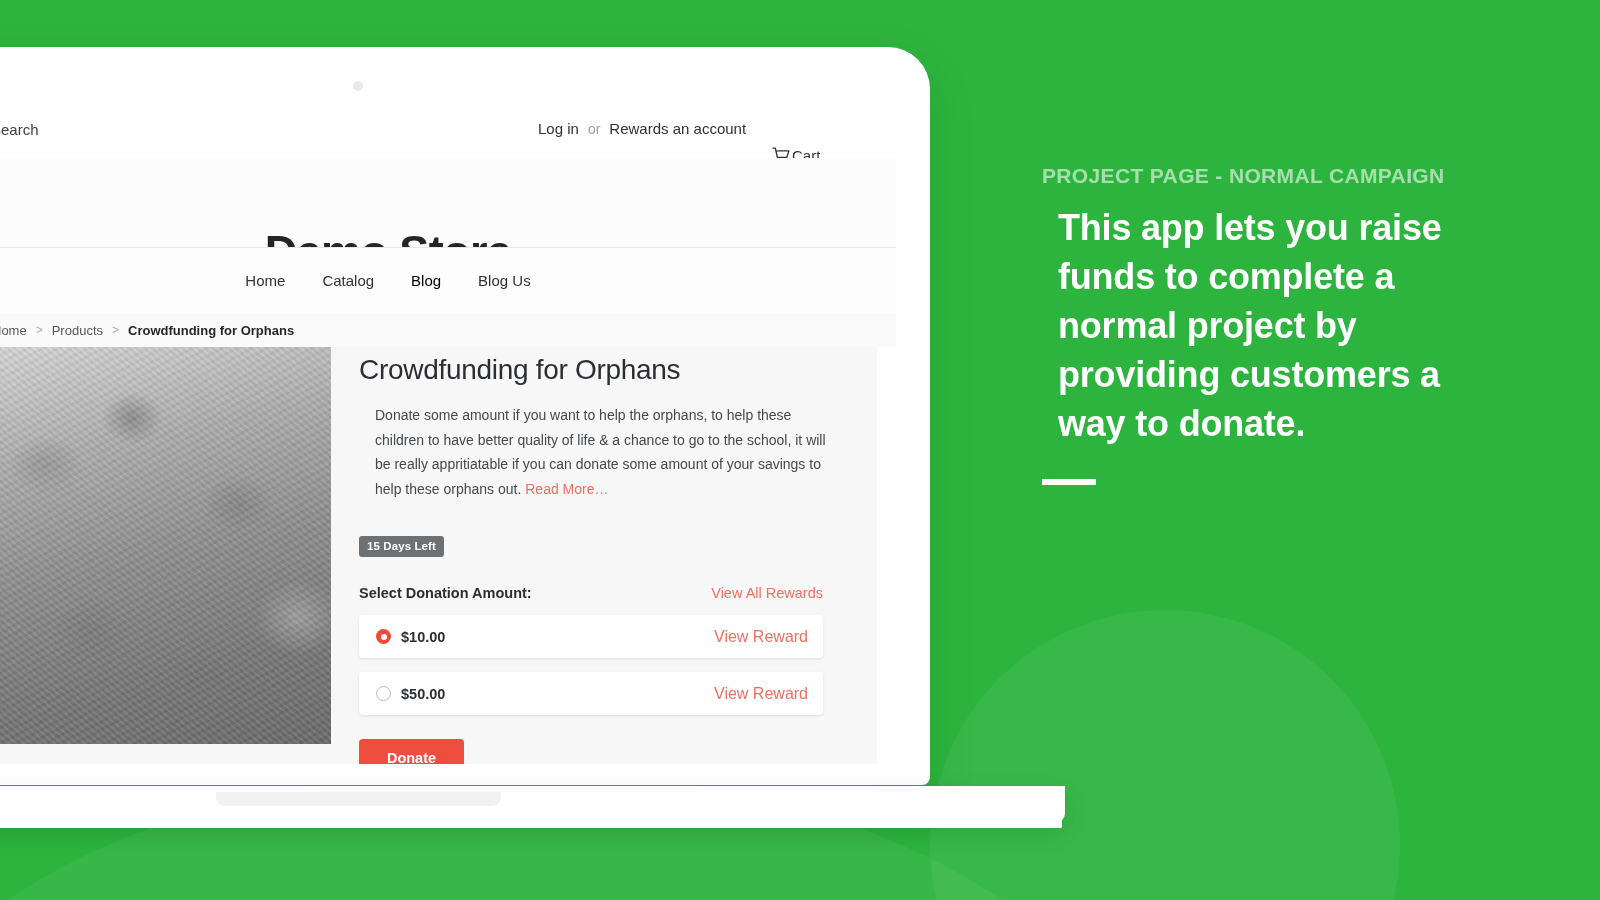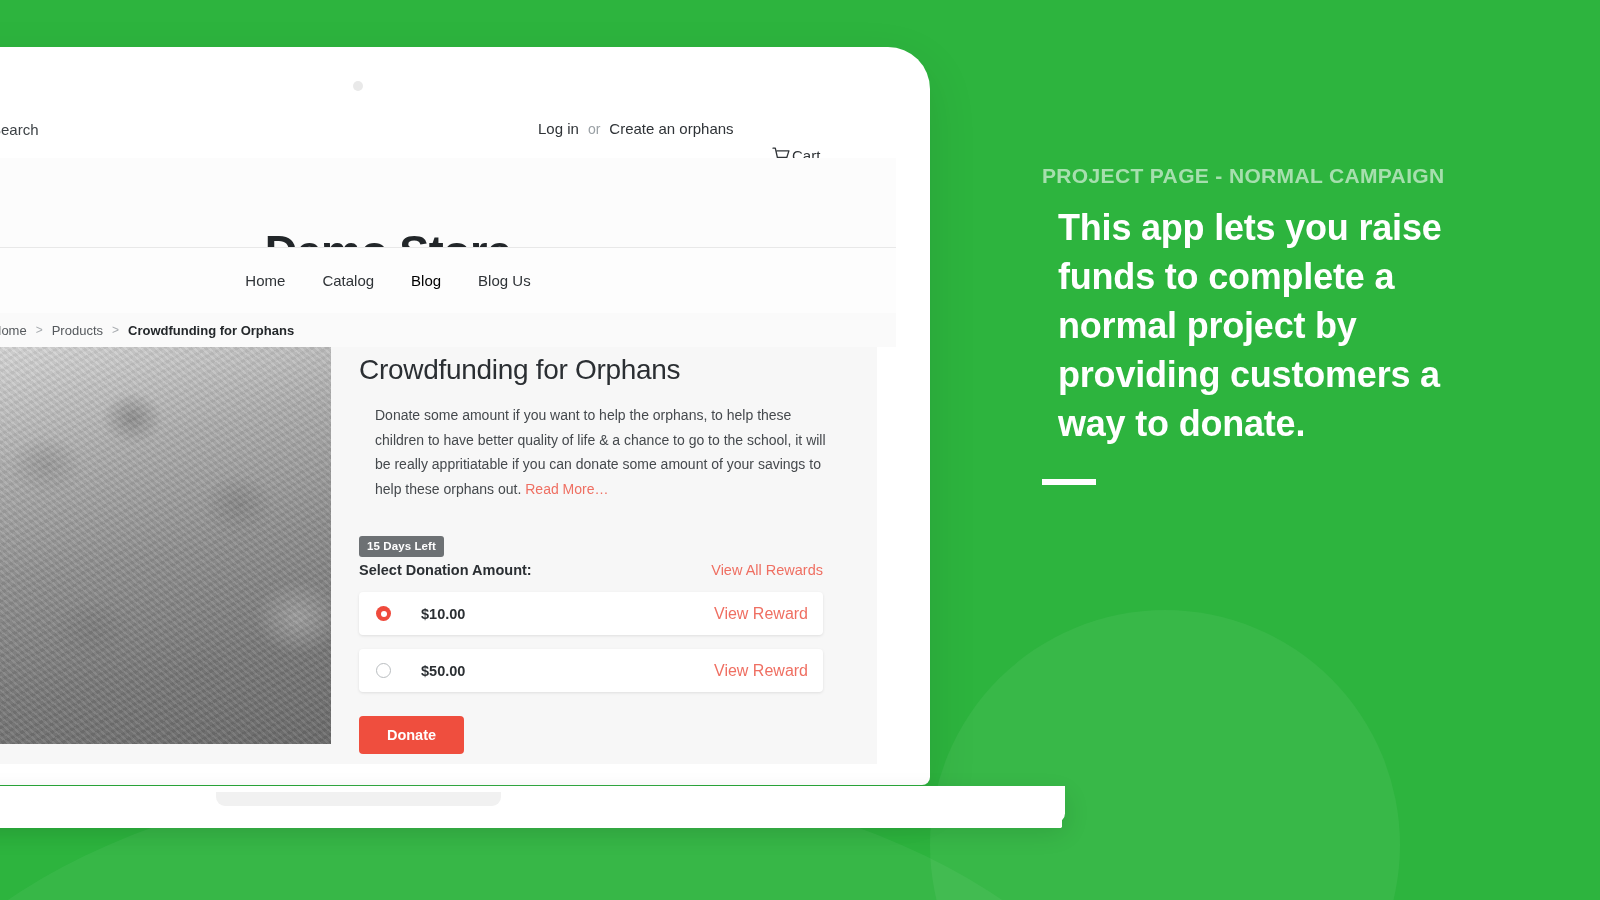--- a/index.html
+++ b/index.html
@@ -199,39 +199,39 @@
     padding: 4px 8px 5px 8px;
     background: #6d7174;
     color: #ffffff;
     font-size: 11.5px;
     font-weight: 700;
     border-radius: 3px;
     letter-spacing: 0.1px;
   }
 
   #donation-header {
-    margin-top: 5px;
+    margin-top: 28px;
     display: flex; align-items: center; justify-content: space-between;
     width: 464px;
   }
   #donation-label { font-size: 14.5px; font-weight: 700; color: #2b2f33; }
   #view-all-rewards { font-size: 14.5px; color: #ef6f62; text-decoration: none; }
 
   .reward-row {
     margin-top: 14px;
     width: 464px;
     height: 43px;
     background: #ffffff;
     border-radius: 4px;
     box-shadow: 0 1px 3px rgba(0,0,0,0.10);
     display: flex; align-items: center; justify-content: space-between;
     padding: 0 15px 0 17px;
     box-sizing: border-box;
   }
-  .reward-left { display: flex; align-items: center; gap: 30px; }
+  .reward-left { display: flex; align-items: center; gap: 10px; }
   .radio {
     width: 15px; height: 15px; border-radius: 50%;
     border: 1px solid #b9bdc0; background: #fff;
     box-sizing: border-box;
     position: relative;
   }
   .radio.checked {
     border: none;
     background: #ef4a3c;
   }
@@ -299,21 +299,21 @@
     <div id="camera-dot"></div>
 
     <div id="screen">
 
       <div id="utility-bar">
         <div id="search-label">Search</div>
 
         <div id="account-links">
           <a href="#" style="color:#2f3337;text-decoration:none;">Log in</a>
           <span class="or">or</span>
-          <a href="#" style="color:#2f3337;text-decoration:none;">Create an orphans</a>
+          <a href="#" style="color:#2f3337;text-decoration:none;">Rewards an account</a>
         </div>
 
         <a id="cart-group" href="#" style="text-decoration:none;color:#2f3337;">
           <span id="cart-icon">
             <svg width="20" height="17" viewBox="0 0 20 17" fill="none" stroke="#2f3337" stroke-width="1.3" stroke-linecap="round" stroke-linejoin="round">
               <path d="M1 1.2h2.3l2.1 9.3h9.4l2.1-6.6H5.1"></path>
               <circle cx="7.4" cy="14.3" r="1.25"></circle>
               <circle cx="13.6" cy="14.3" r="1.25"></circle>
             </svg>
           </span>

